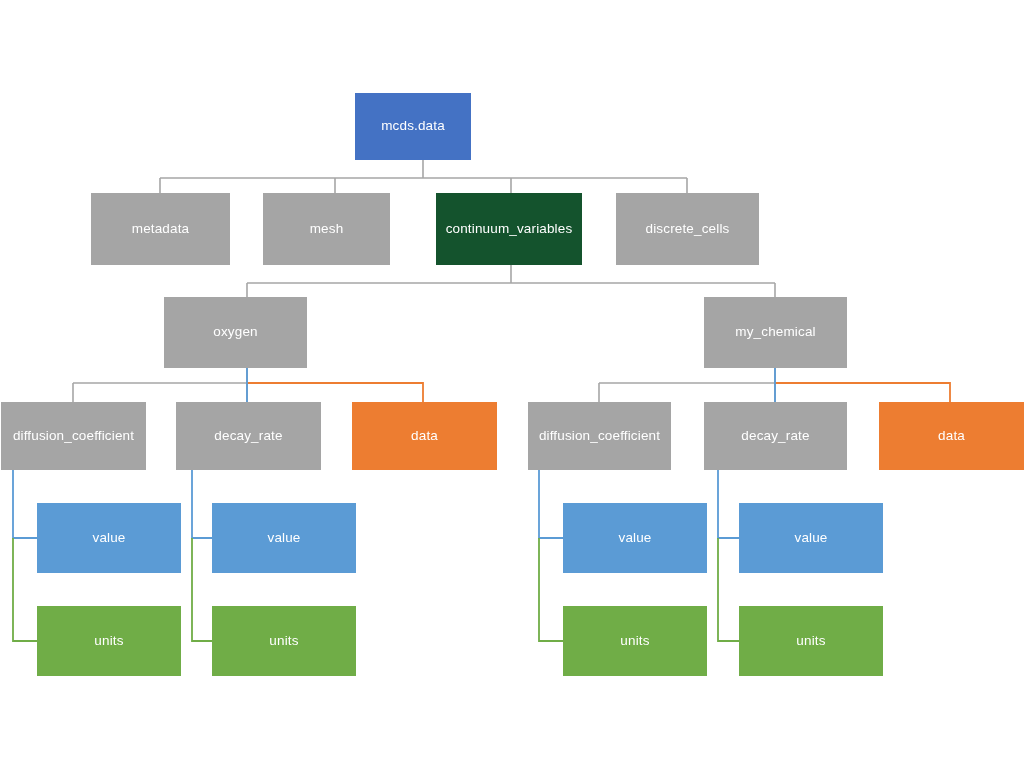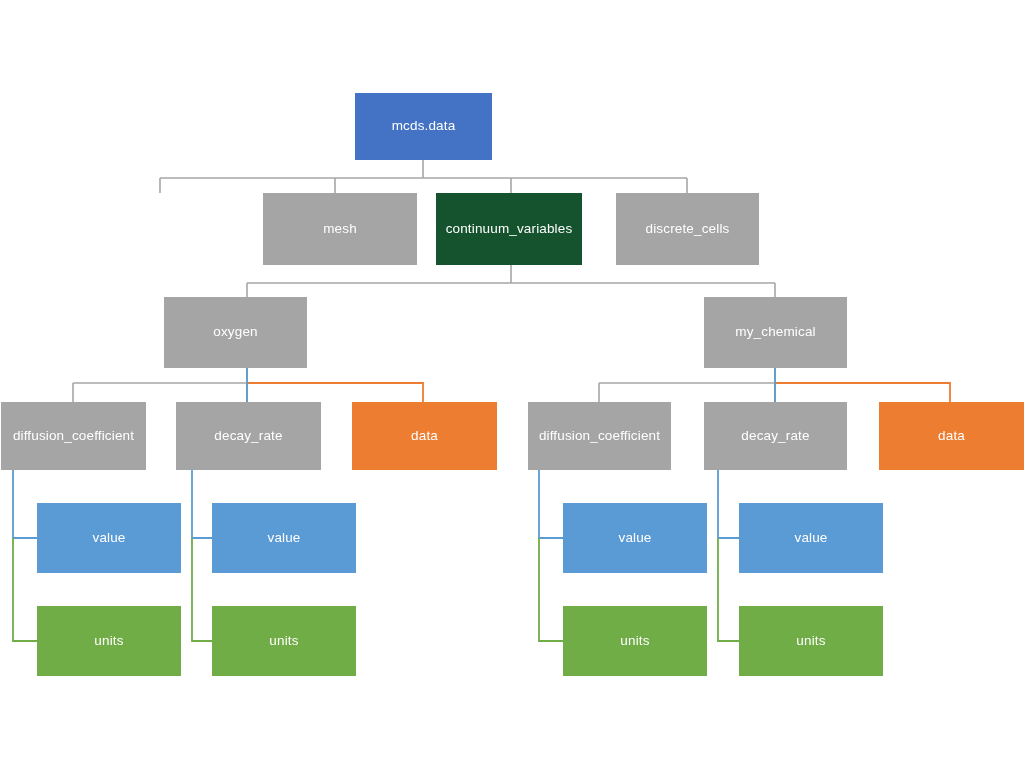--- a/index.html
+++ b/index.html
@@ -99,24 +99,25 @@
     </g>
 
     <g stroke="#70AD47" stroke-width="1.8" fill="none">
       <path d="M 13 538 L 13 641 L 37 641"></path>
       <path d="M 192 538 L 192 641 L 212 641"></path>
       <path d="M 539 538 L 539 641 L 563 641"></path>
       <path d="M 718 538 L 718 641 L 739 641"></path>
     </g>
   </svg>
 
-  <div class="node node-root" style="left:355px; top:93px; width:137px; height:67px;">mcds.data</div>
+  <div class="node node-root" style="left:355px; top:93px; width:116px; height:67px;">mcds.data</div>
 
+  <div class="node node-gray" style="left:91px; top:193px; width:139px; height:72px;">metadata</div>
 
-  <div class="node node-gray" style="left:263px; top:193px; width:154px; height:72px;">mesh</div>
+  <div class="node node-gray" style="left:263px; top:193px; width:127px; height:72px;">mesh</div>
 
   <div class="node node-yellow" style="left:436px; top:193px; width:146px; height:72px;">continuum_variables</div>
 
   <div class="node node-gray" style="left:616px; top:193px; width:143px; height:72px;text-align:center;">discrete_cells</div>
 
   <div class="node node-gray" style="left:164px; top:297px; width:143px; height:71px;">oxygen</div>
 
   <div class="node node-gray" style="left:704px; top:297px; width:143px; height:71px;">my_chemical</div>
 
   <div class="node node-gray" style="left:1px; top:402px; width:145px; height:68px;">diffusion_coefficient</div>

